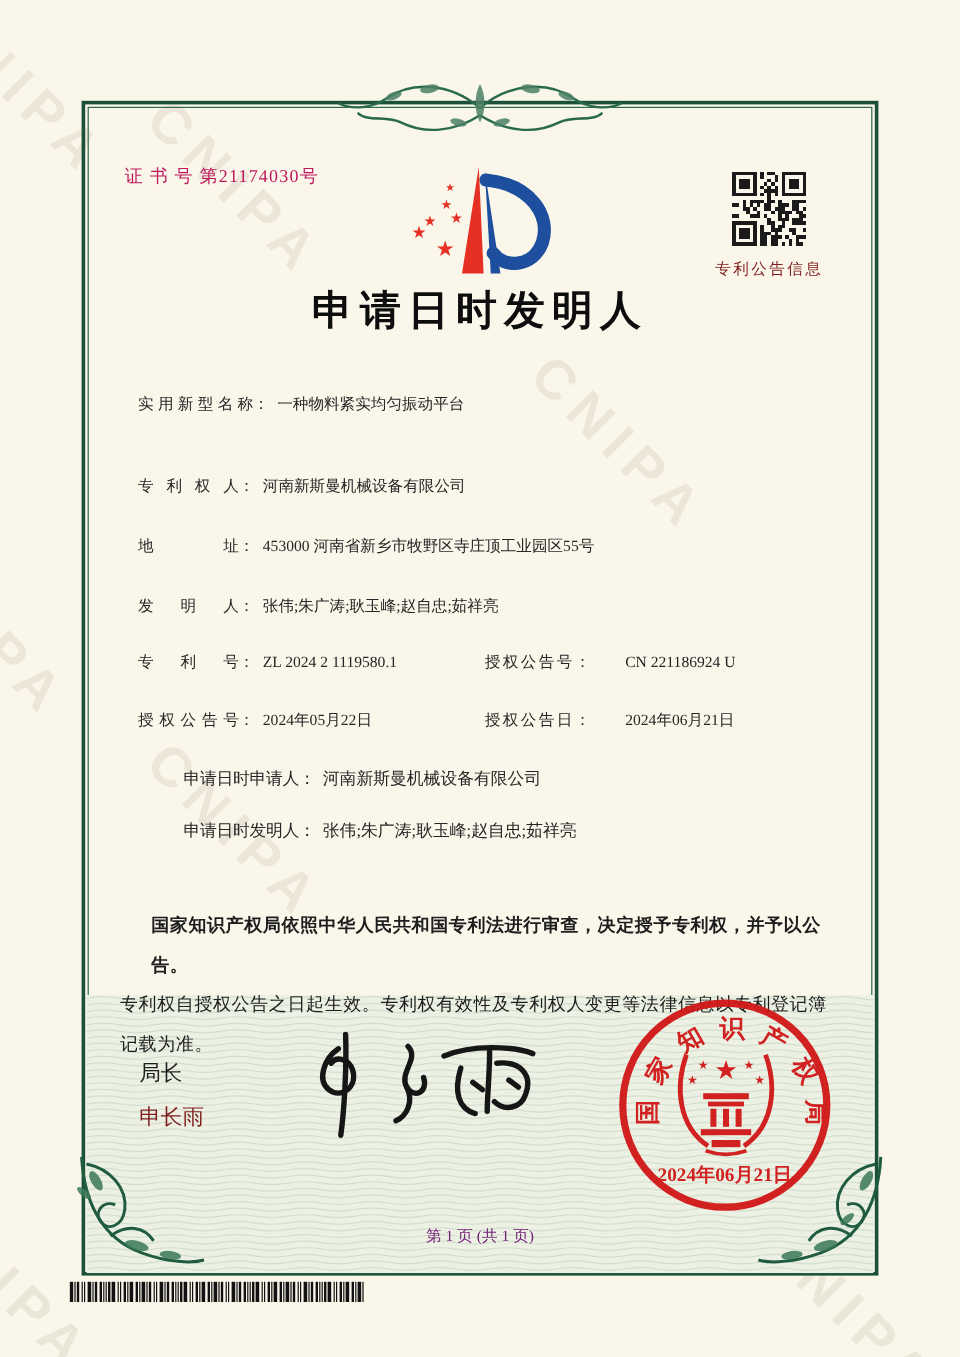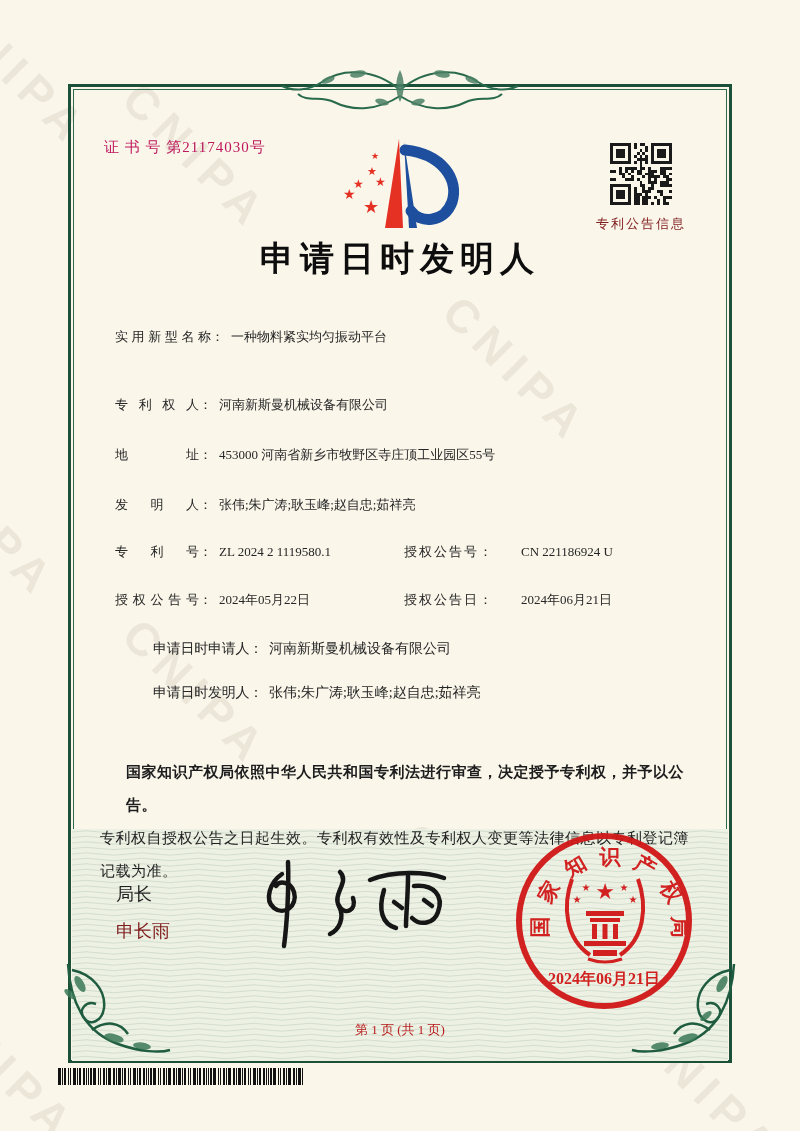--- a/index.html
+++ b/index.html
@@ -47,21 +47,21 @@
   
   .seal{position:absolute;left:516px;top:833px;width:176px;height:176px;border:6px solid #d01717;
         border-radius:50%;box-sizing:border-box;opacity:.95;z-index:5;}
   .seal .sc{position:absolute;font-size:21px;font-weight:bold;color:#d01717;
             transform-origin:center;white-space:nowrap;}
   .seal-date{position:absolute;left:0;top:130px;width:164px;text-align:center;font-size:16px;
              font-weight:bold;color:#d01717;letter-spacing:0;}
   .emblem{position:absolute;left:38px;top:28px;}
   
   .footer{position:absolute;left:0;top:1021px;width:800px;text-align:center;font-size:13px;
-          color:#b91c1c;z-index:3;}
+          color:#701a75;z-index:3;}
   .barcode{position:absolute;left:58px;top:1068px;z-index:3;}
   
   .orn-top{position:absolute;left:270px;top:56px;z-index:4;}
   .orn-bl{position:absolute;left:62px;top:960px;z-index:4;}
   .orn-br{position:absolute;left:628px;top:960px;z-index:4;transform:scale(-1,1);}
 </style>
 </head>
 <body>
 
 <div class="page">

